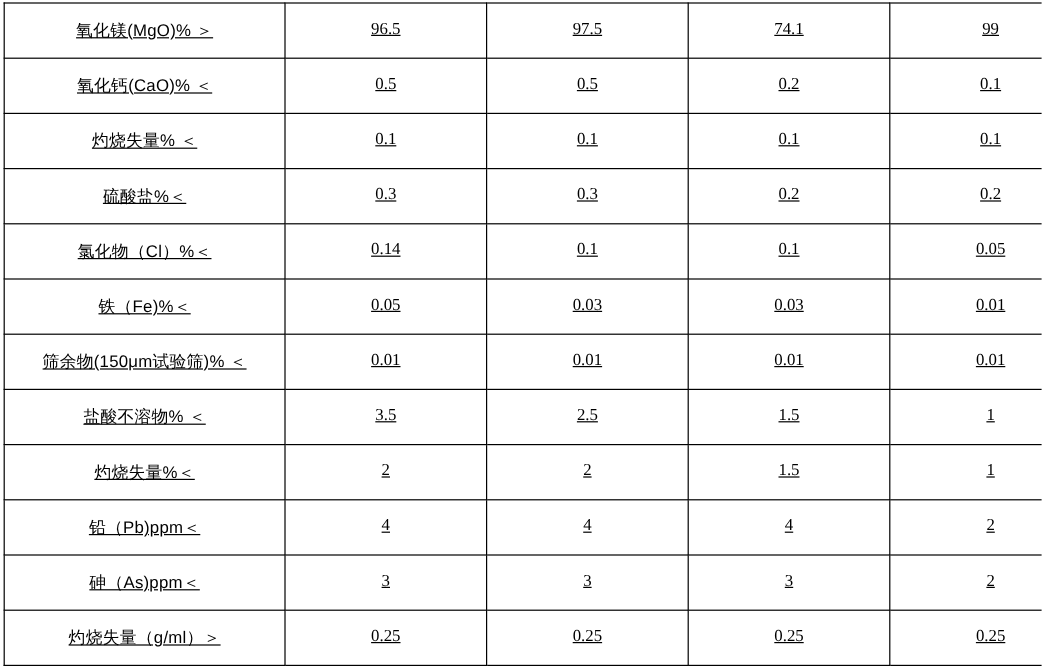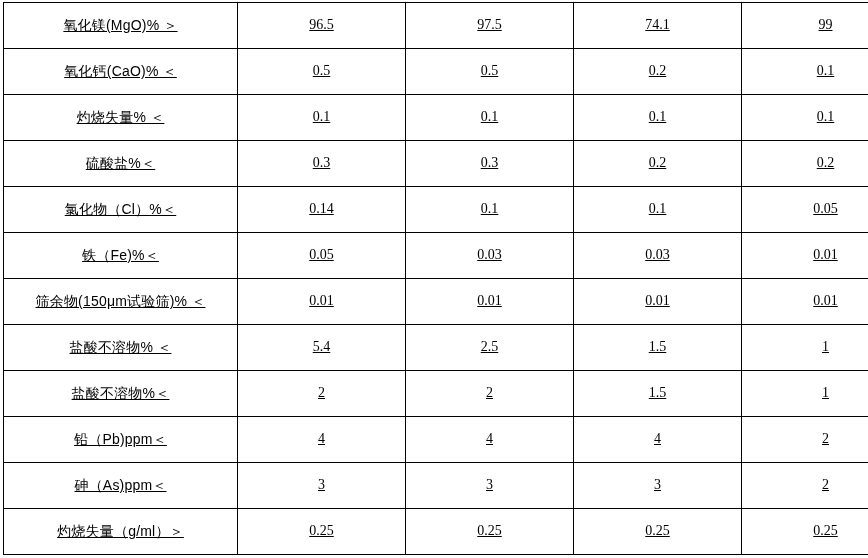--- a/index.html
+++ b/index.html
@@ -106,28 +106,28 @@
       <tr>
         <td class="label-cell">筛余物(150μm试验筛)%  ＜</td>
         <td class="value-cell">0.01</td>
         <td class="value-cell">0.01</td>
         <td class="value-cell">0.01</td>
         <td class="value-cell">0.01</td>
       </tr>
 
       <tr>
         <td class="label-cell">盐酸不溶物%  ＜</td>
-        <td class="value-cell">5.4</td>
+        <td class="value-cell">3.5</td>
         <td class="value-cell">2.5</td>
         <td class="value-cell">1.5</td>
         <td class="value-cell">1</td>
       </tr>
 
       <tr>
-        <td class="label-cell">盐酸不溶物%＜</td>
+        <td class="label-cell">灼烧失量%＜</td>
         <td class="value-cell">2</td>
         <td class="value-cell">2</td>
         <td class="value-cell">1.5</td>
         <td class="value-cell">1</td>
       </tr>
 
       <tr>
         <td class="label-cell">铅（Pb)ppm＜</td>
         <td class="value-cell">4</td>
         <td class="value-cell">4</td>

